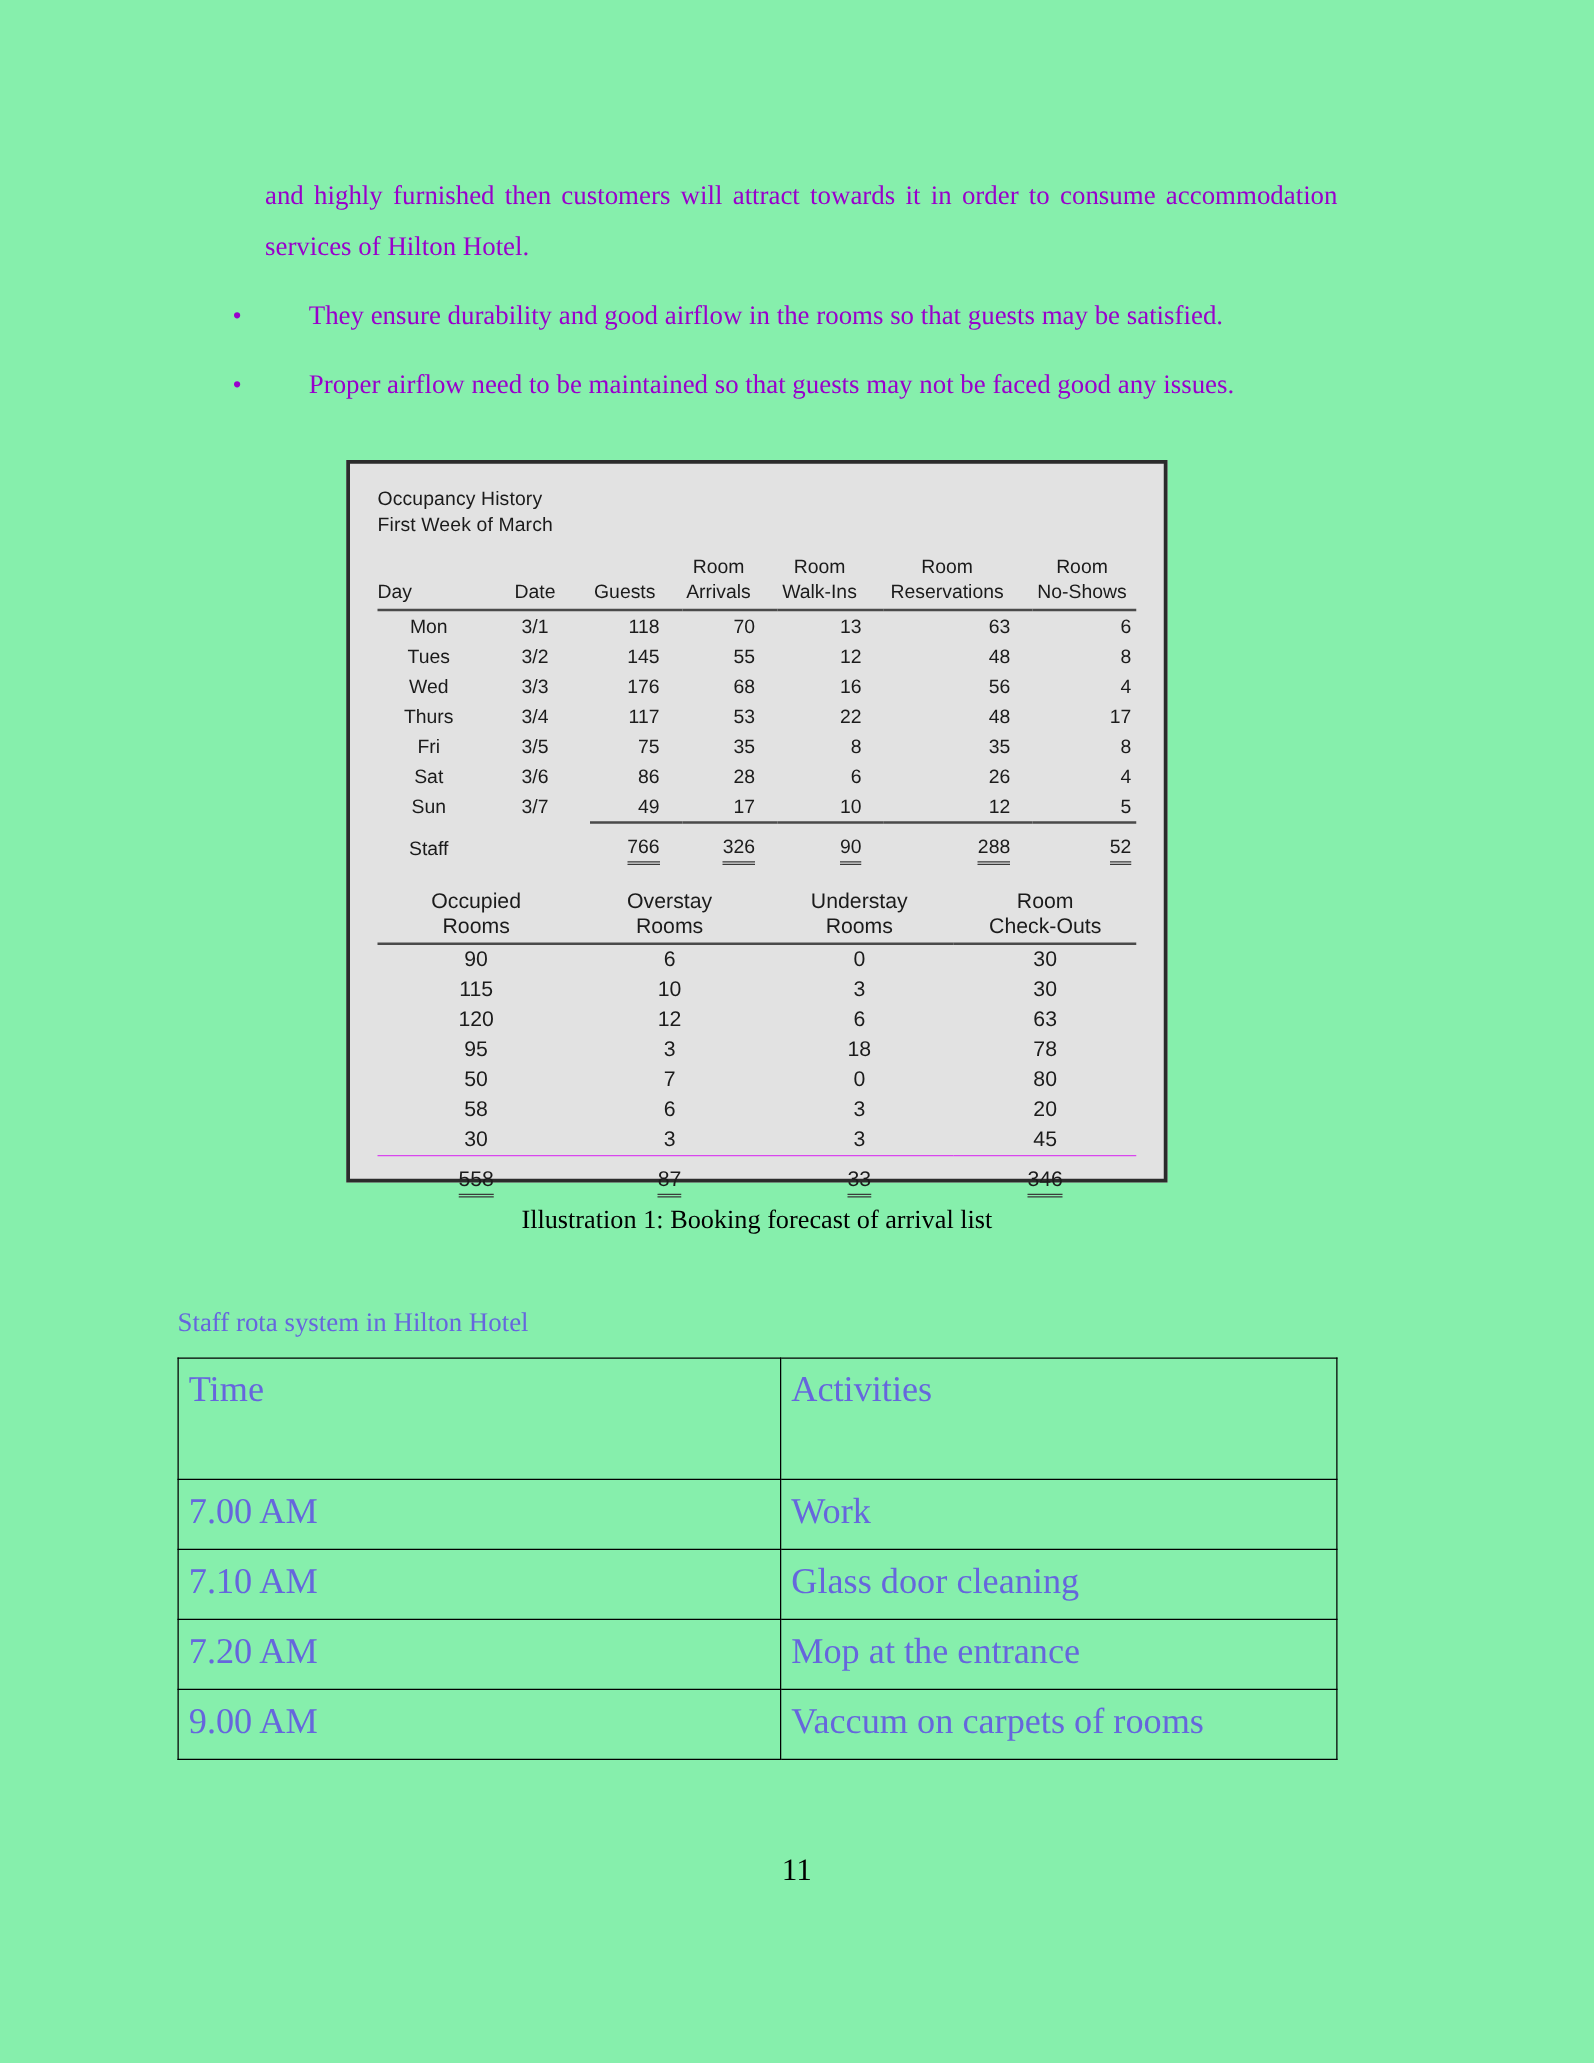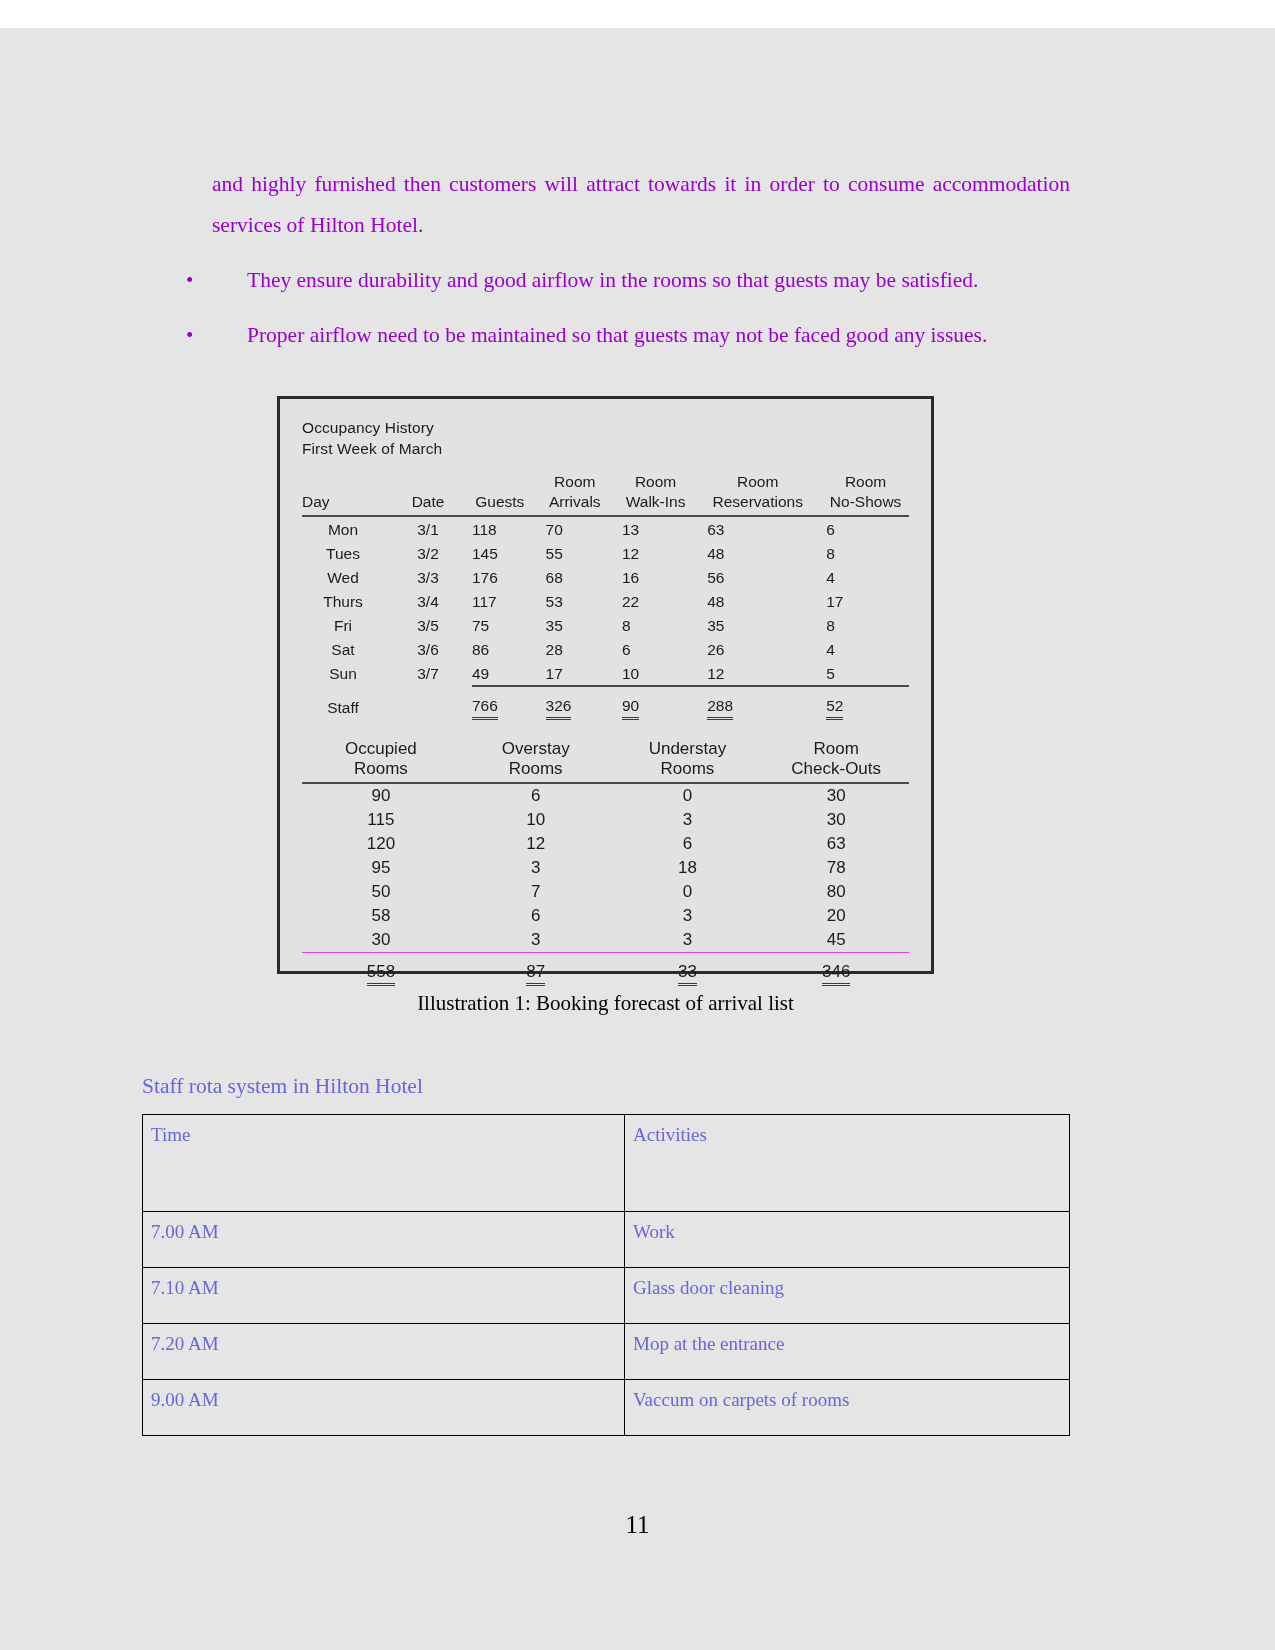--- a/index.html
+++ b/index.html
@@ -11,22 +11,21 @@
     width: 1275px;
     height: 1650px;
     position: relative;
     font-family: "Liberation Serif", "DejaVu Serif", serif;
     overflow: hidden;
   }
 
   .page {
     position: absolute;
     inset: 0;
-    background: #e5e5e5;
-    margin-top: 28px;
+    background: #86efac;
   }
 
   
   .body-text {
     position: absolute;
     left: 212px;
     top: 136px;
     width: 858px;
   }
   .para {
@@ -94,21 +93,21 @@
     padding: 0 0 2px 0;
     line-height: 20px;
     white-space: pre-line;
   }
   .occ-table td {
     padding: 1.5px 0;
     line-height: 21px;
   }
   .occ-table .c-day   { text-align: center;  width: 82px; }
   .occ-table .c-date  { text-align: center; width: 88px; }
-  .occ-table .c-num   { text-align: left; }
+  .occ-table .c-num   { text-align: right; }
   .occ-table th.c-day, .occ-table th.c-date { text-align: left; }
   .occ-table th.c-date { text-align: center; }
   .occ-table th.c-num  { text-align: center; }
 
   .occ-table tr.head-row th { border-bottom: 2px solid #4a4a4a; padding-bottom: 3px; }
 
   .occ-table td.c-num, .occ-table th.c-num { padding-right: 18px; }
   .occ-table td.c-num.last, .occ-table th.c-num.last { padding-right: 4px; }
 
   .totals-row td { padding-top: 8px; }
@@ -173,21 +172,21 @@
     position: absolute;
     left: 142px;
     top: 1086px;
     width: 928px;
     border-collapse: collapse;
     table-layout: fixed;
   }
   .rota-table td {
     border: 1.5px solid #000000;
     color: #6666dd;
-    font-size: 19px;
+    font-size: 29px;
     padding: 9px 8px 9px 8px;
     vertical-align: top;
   }
   .rota-table td.col-time { width: 465px; }
   .rota-table tr.header-row td { height: 78px; }
   .rota-table tr.data-row td { height: 37px; }
 
   
   .page-number {
     position: absolute;

